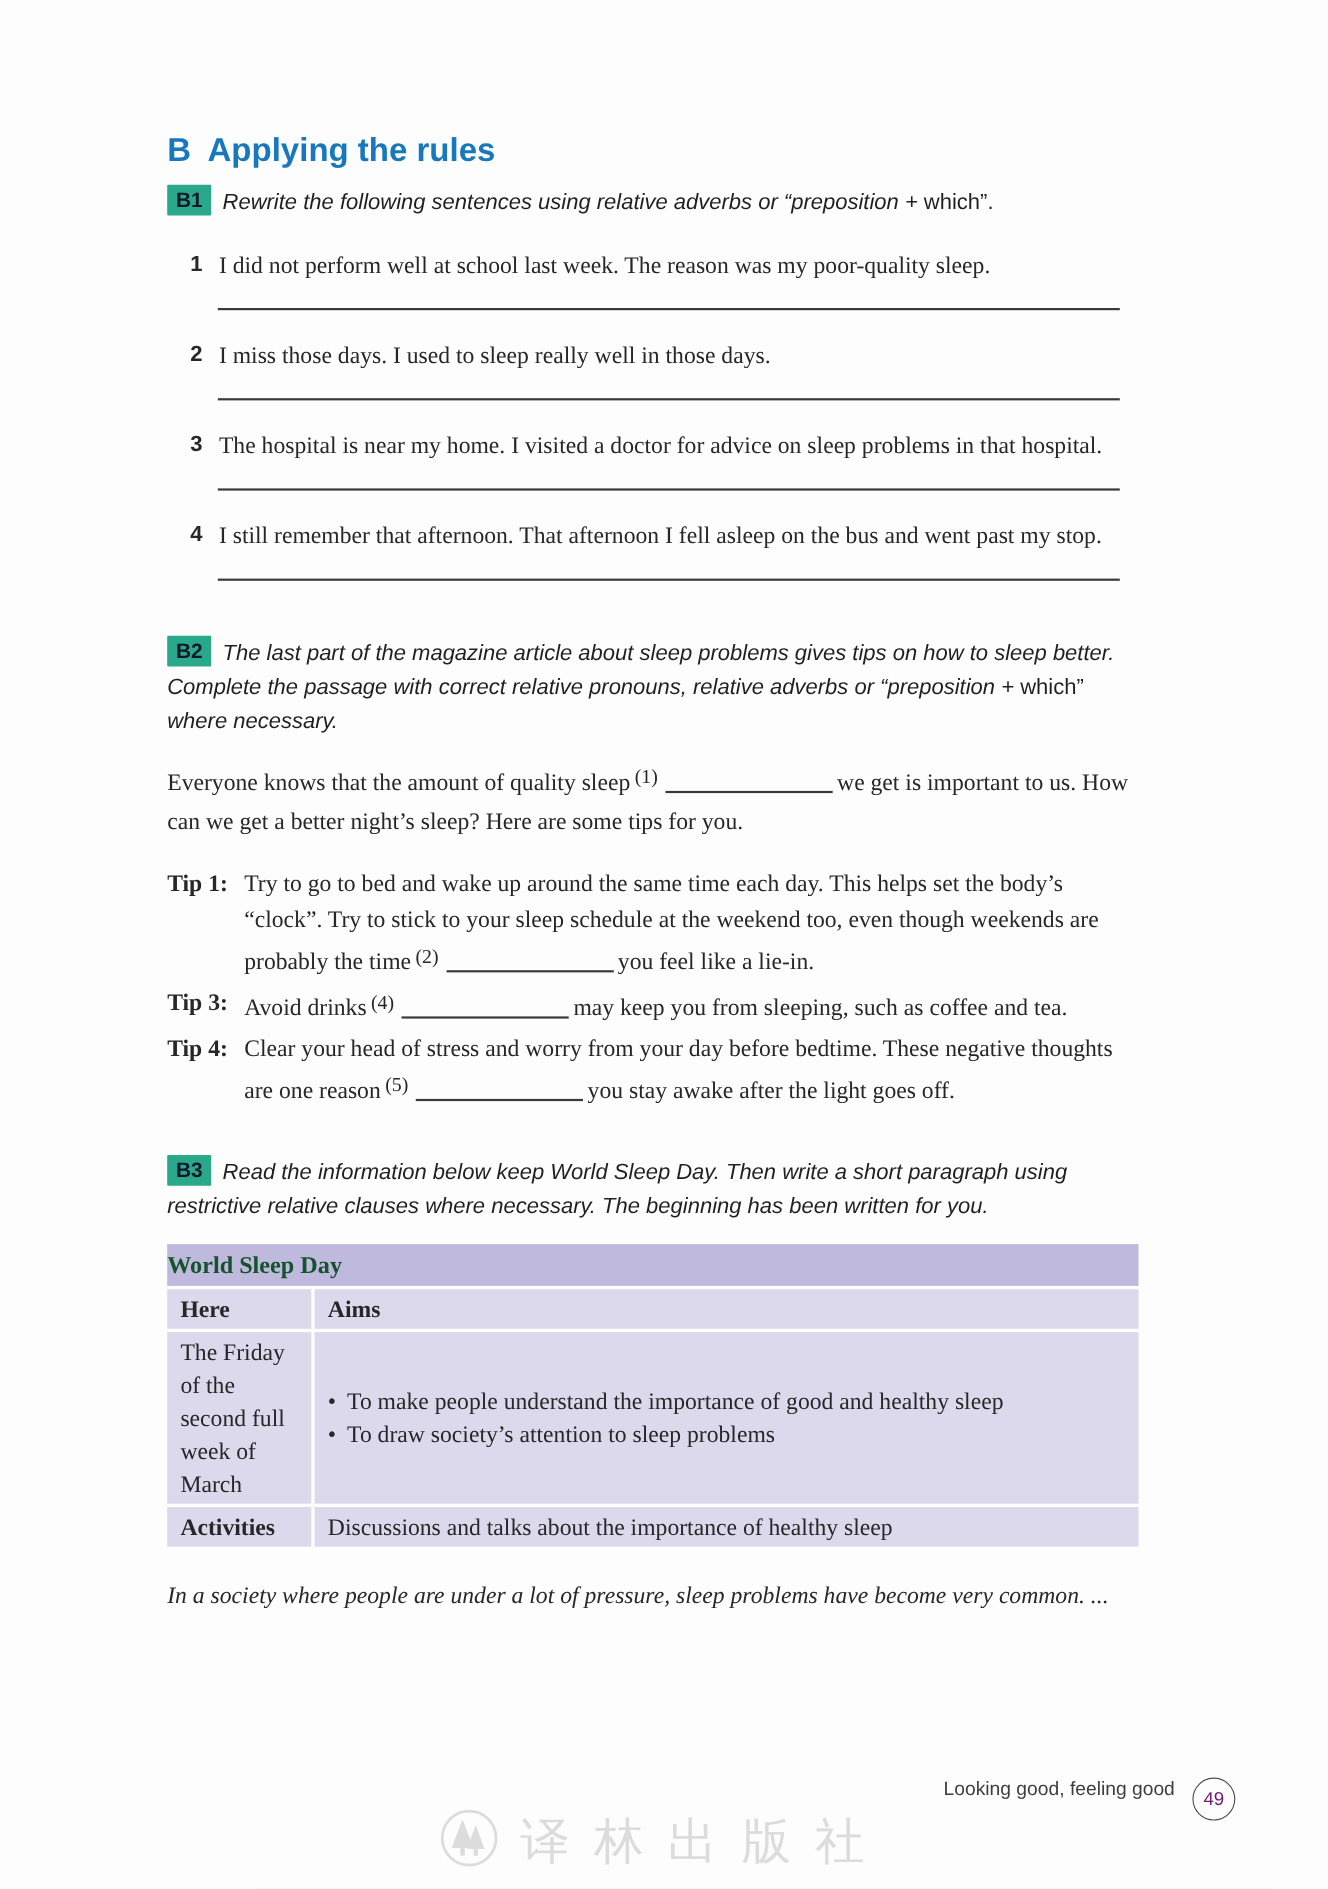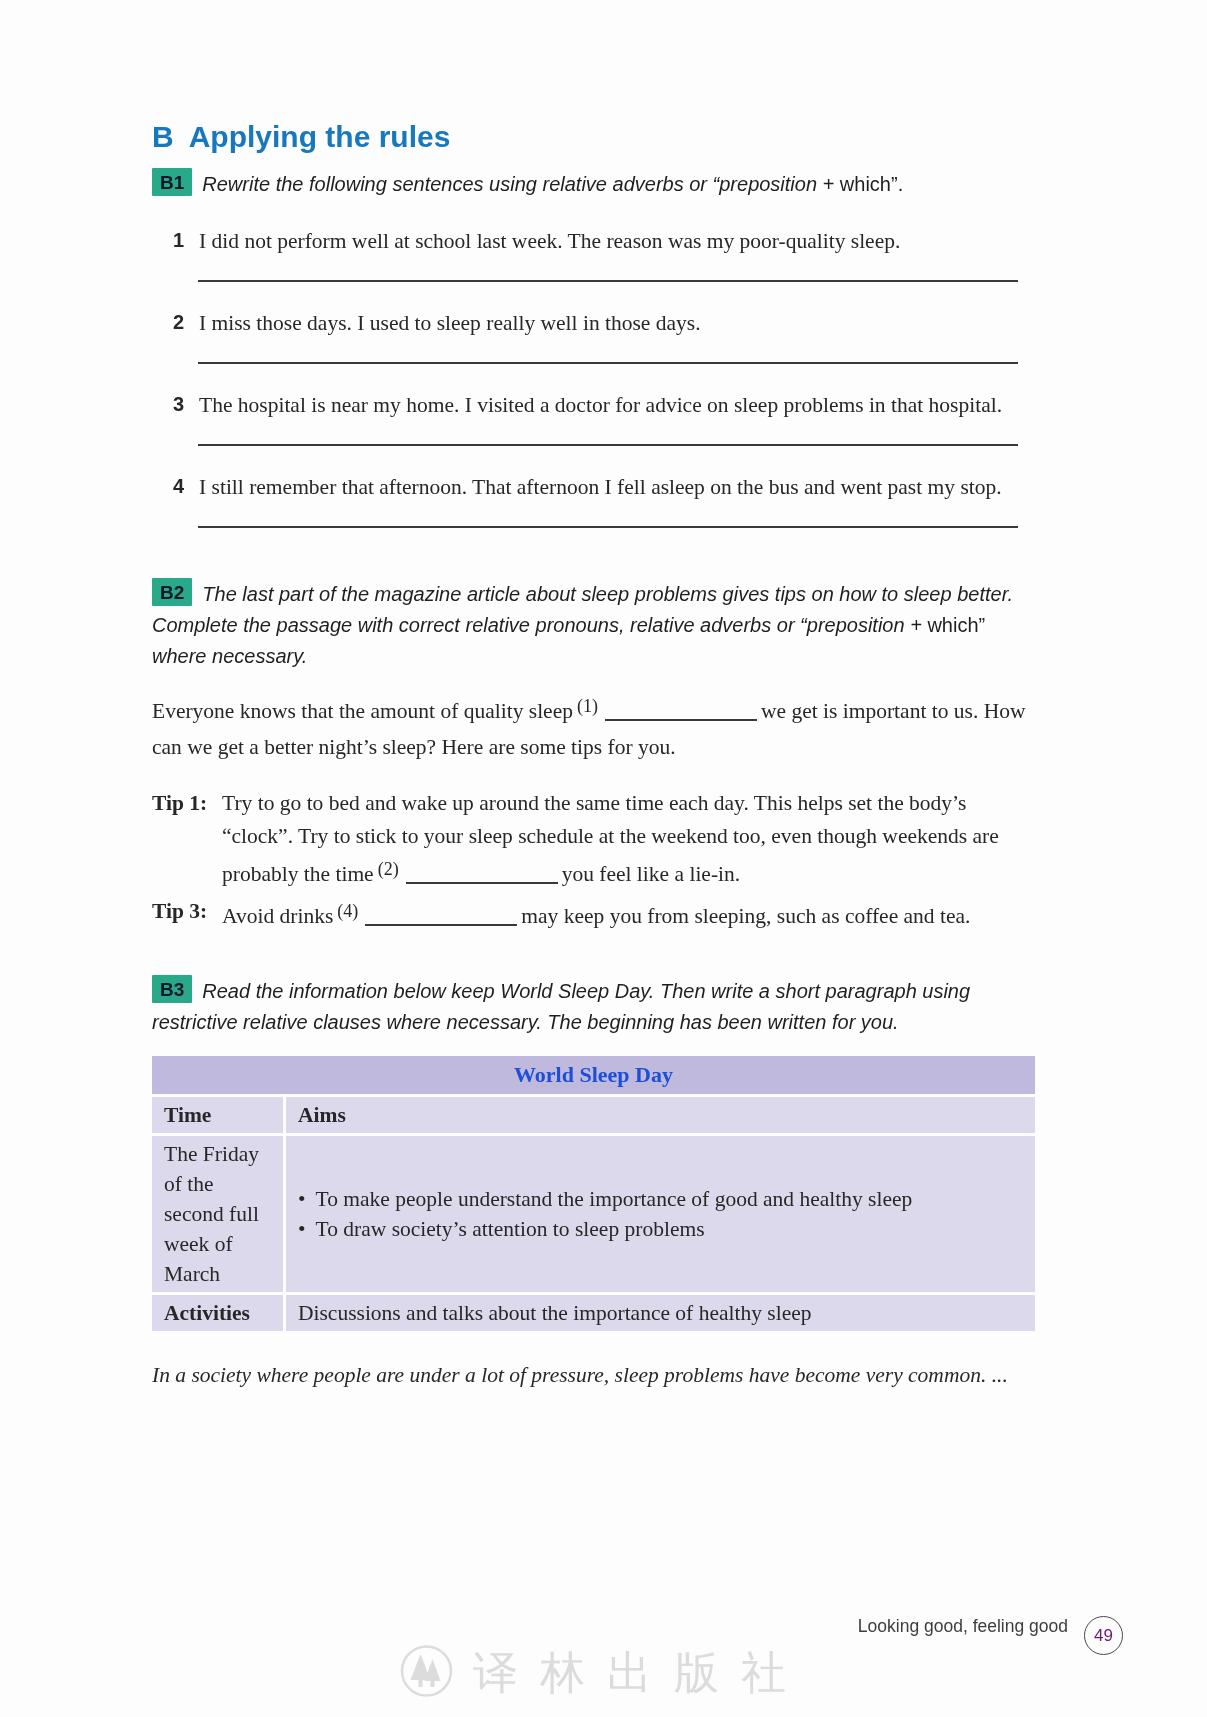--- a/index.html
+++ b/index.html
@@ -47,22 +47,22 @@
   .tip .tbody{flex:1;}
   .bnum{font-size:18px;vertical-align:6px;margin:0 3px 0 4px;}
   .blank{display:inline-block;width:152px;height:0;border-bottom:2px solid #3a3a3a;
     vertical-align:baseline;position:relative;top:3px;margin:0 4px;}
 
   
   .b3{margin-top:42px;}
   .ws-table{margin-top:18px;display:grid;grid-template-columns:131px 749px;gap:3px;}
   .ws-cell{background:#dcd9ec;font-size:21.5px;line-height:30px;padding:3px 12px;
     display:flex;flex-direction:column;justify-content:center;}
-  .ws-header{grid-column:1 / span 2;background:#bfbadd;text-align:center;
-    font-weight:bold;font-size:22px;color:#1d4ed8;padding:4px 0;display:block;}
+  .ws-header{grid-column:1 / span 2;background:#bfbadd;
+    font-weight:bold;font-size:22px;color:#14532d;padding:4px 0;display:block;}
   .ws-label{font-weight:bold;justify-content:center;}
   .bullet-line{display:flex;}
   .bullet-glyph{margin-right:10px;}
 
   .beginning{margin-top:26px;font-style:italic;font-size:21.5px;line-height:36px;}
 
   
   .footer{position:absolute;top:1616px;right:84px;display:flex;align-items:flex-start;gap:16px;
     font-family:"Liberation Sans", sans-serif;font-size:17.5px;color:#3d3d3d;}
   .pagenum{width:37px;height:37px;border:1.6px solid #4a4a4a;border-radius:50%;
@@ -120,30 +120,34 @@
 
       <div class="tips">
         <div class="tip">
           <span class="tlabel">Tip 1:</span>
           <span class="tbody"><span>Try to go to bed and wake up around the same time each day. This helps set the body’s “clock”. Try to stick to your sleep schedule at the weekend too, even though weekends are probably the time</span><sup class="bnum">(2)</sup><span class="blank"></span><span>you feel like a lie-in.</span></span>
         </div>
         <div class="tip">
           <span class="tlabel">Tip 3:</span>
           <span class="tbody"><span>Avoid drinks</span><sup class="bnum">(4)</sup><span class="blank"></span><span>may keep you from sleeping, such as coffee and tea.</span></span>
         </div>
+        <div class="tip">
+          <span class="tlabel">Tip 4:</span>
+          <span class="tbody"><span>Clear your head of stress and worry from your day before bedtime. These negative thoughts are one reason</span><sup class="bnum">(5)</sup><span class="blank"></span><span>you stay awake after the light goes off.</span></span>
+        </div>
       </div>
     </div>
 
     <div class="b3">
       <p class="instr"><span class="badge">B3</span><span>Read the information below keep World Sleep Day. Then write a short paragraph using restrictive relative clauses where necessary. The beginning has been written for you.</span></p>
 
       <div class="ws-table">
         <div class="ws-cell ws-header">World Sleep Day</div>
 
-        <div class="ws-cell ws-label">Time</div>
+        <div class="ws-cell ws-label">Here</div>
         <div class="ws-cell ws-label">Aims</div>
 
         <div class="ws-cell">The Friday of the second full week of March</div>
         <div class="ws-cell">
           <span class="bullet-line">
               <span class="bullet-glyph">•</span>
               <span>To make people understand the importance of good and healthy sleep</span>
             </span>
           <span class="bullet-line">
               <span class="bullet-glyph">•</span>

